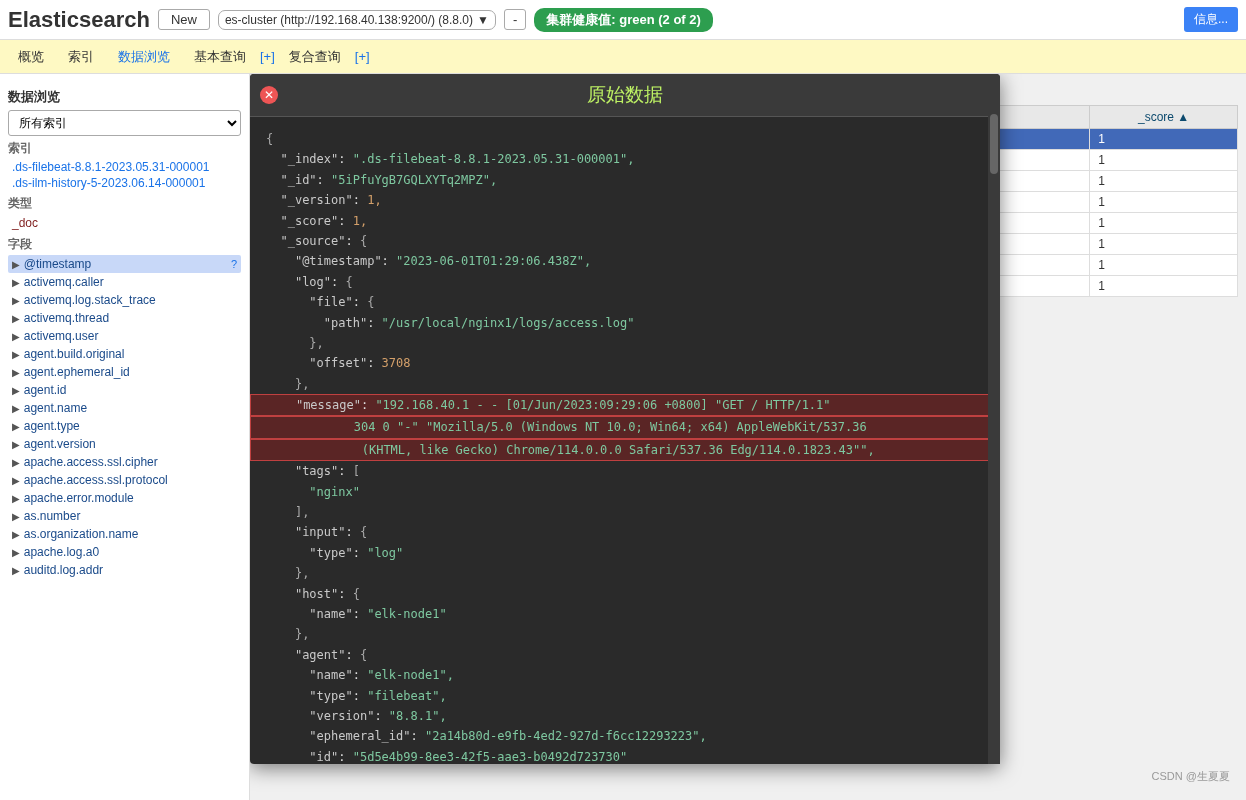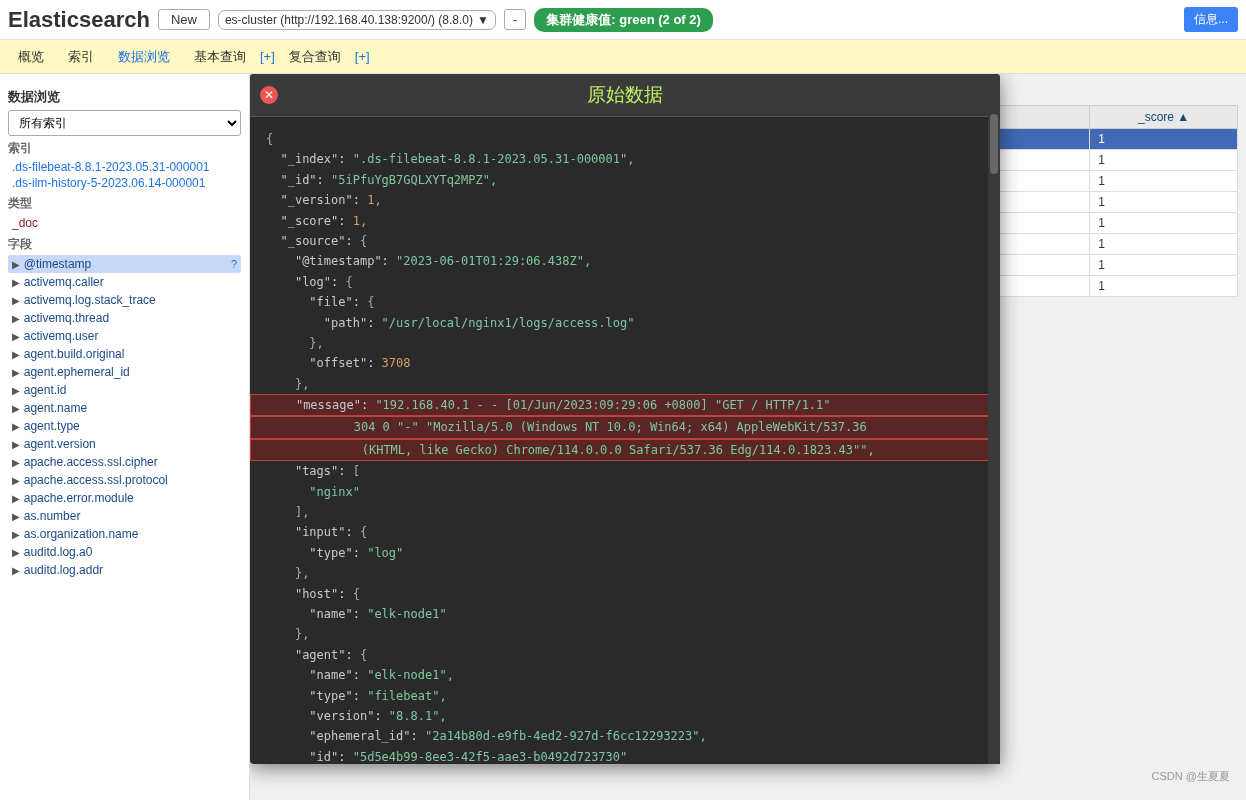--- a/index.html
+++ b/index.html
@@ -228,21 +228,21 @@
     <div class="field-item">
       <span class="arrow">▶</span>
       <span>as.number</span>
     </div>
     <div class="field-item">
       <span class="arrow">▶</span>
       <span>as.organization.name</span>
     </div>
     <div class="field-item">
       <span class="arrow">▶</span>
-      <span>auditd.log.a0</span>
+      <span>apache.log.a0</span>
     </div>
     <div class="field-item">
       <span class="arrow">▶</span>
       <span>auditd.log.addr</span>
     </div>
   </div>
 
   <div class="content">
     <div class="query-info">查询 1 个分片中用的 1 个. 9 命中. 耗时 0.006 秒</div>
 

